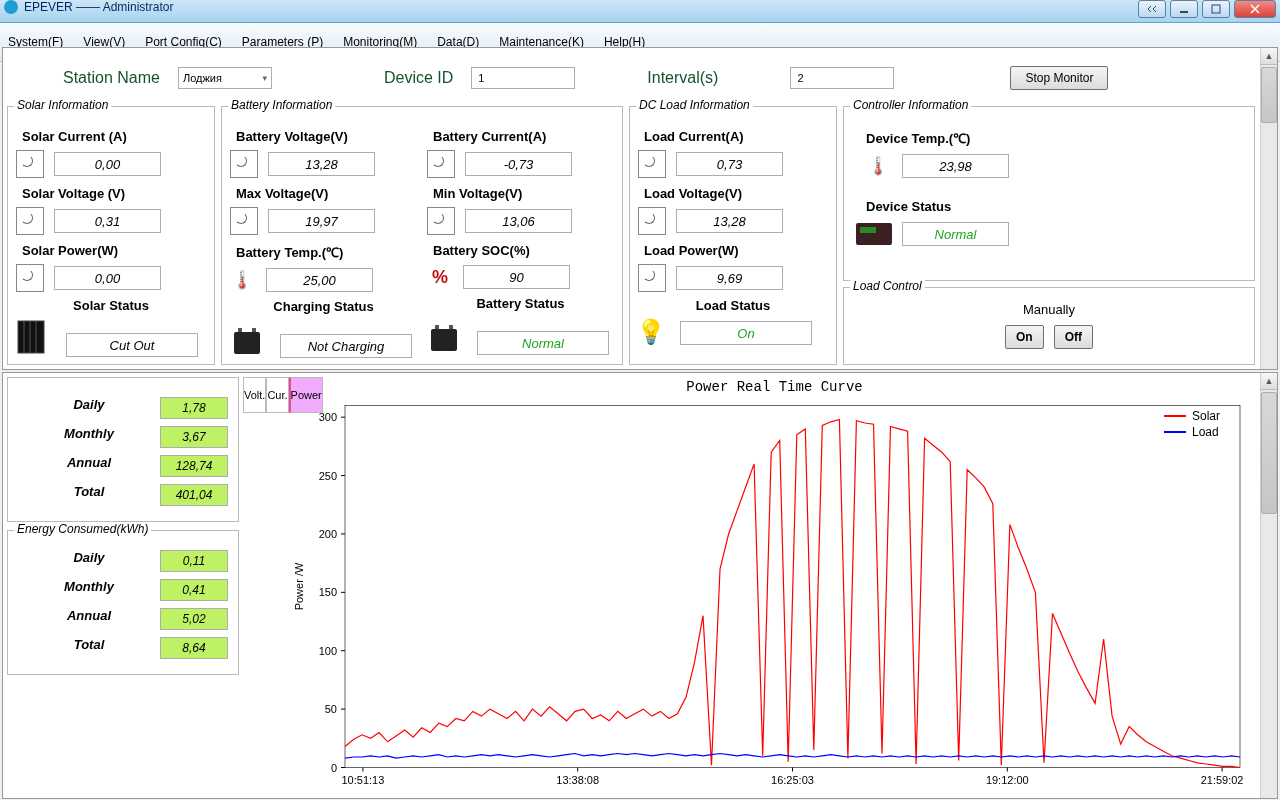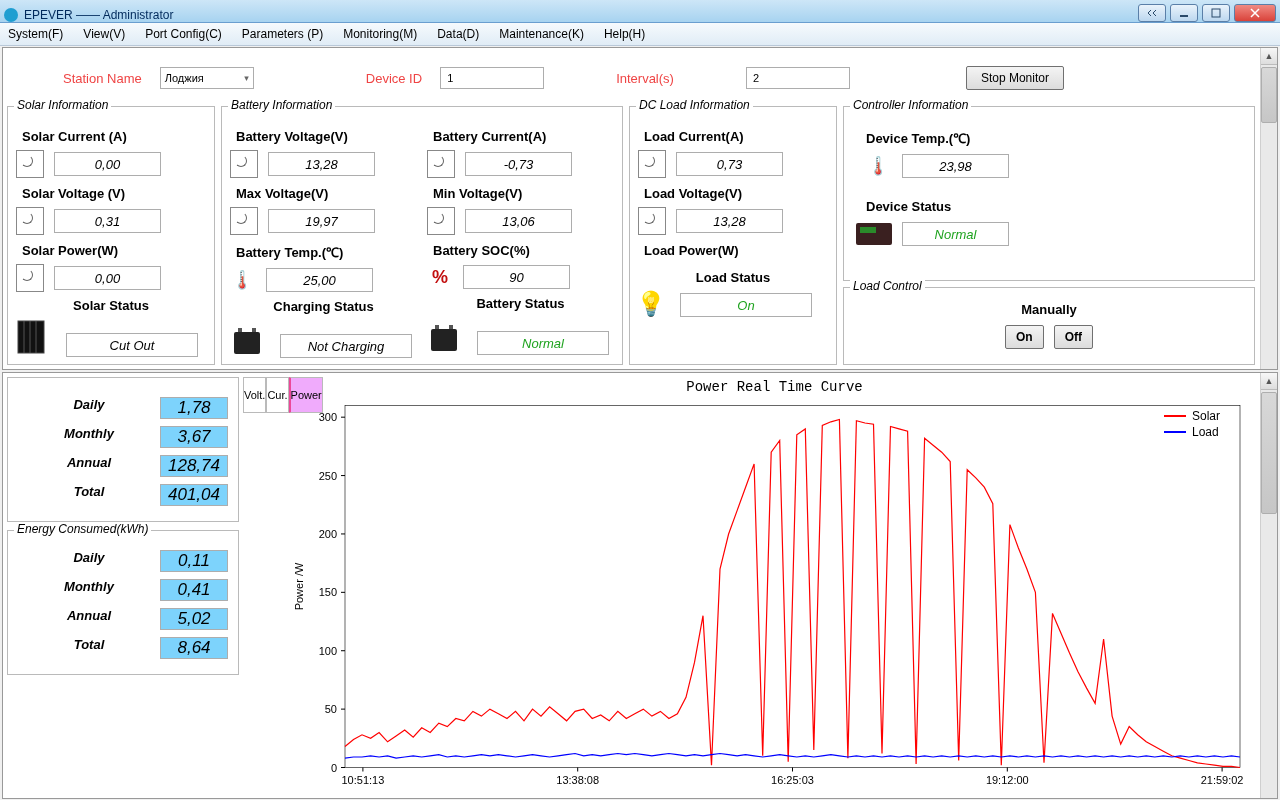--- a/index.html
+++ b/index.html
@@ -1,28 +1,28 @@
 <!DOCTYPE html>
 <html><head>
 <meta charset="utf-8">
 <style>
 html,body{margin:0;padding:0;font-family:"Segoe UI",Tahoma,sans-serif;font-size:12px;color:#000;background:#f0f0f0;overflow:hidden;width:1280px;height:800px}
-.titlebar{height:22px;background:linear-gradient(#cde6f7,#a7d3f0);display:flex;align-items:flex-end;padding:0 4px;border-bottom:1px solid #6a9ecf}
+.titlebar{height:22px;background:linear-gradient(#cde6f7,#a7d3f0);display:flex;align-items:flex-start;padding:0 4px;border-bottom:1px solid #6a9ecf}
 .titlebar-icon{width:14px;height:14px;border-radius:7px;background:#1f9ed1;margin-right:6px}
 .titlebar-text{flex:1;color:#002a5c;font-size:12px}
 .win-btns{display:flex;gap:4px}
 .win-btn{width:26px;height:16px;border:1px solid #5a7fa8;border-radius:3px;background:linear-gradient(#eaf3fb,#bcd7ef);display:flex;align-items:center;justify-content:center;font-size:10px;line-height:1}
 .win-btn svg{width:10px;height:10px}
 .win-close{background:linear-gradient(#f08a82,#d9423a);color:#fff;width:40px}
-.menubar{height:22px;background:linear-gradient(#f6fafd,#e0ecf6);border-bottom:1px solid #b9c8d8;display:flex;align-items:center;padding:0 8px;gap:20px}
+.menubar{height:22px;background:linear-gradient(#f6fafd,#e0ecf6);border-bottom:1px solid #b9c8d8;display:flex;align-items:center;padding:8px 8px;gap:20px}
 .menubar span{font-size:12px;cursor:default}
 .workarea{position:absolute;top:45px;left:0;right:0;bottom:0;display:flex;flex-direction:column}
 .upper{background:#fff;border:1px solid #999;margin:2px;position:relative}
 .toolbar{display:flex;align-items:center;gap:18px;padding:18px 40px 16px 60px}
-.toolbar .lbl{color:#ef4444;font-size:13px}
+.toolbar .lbl{color:#14532d;font-size:16px}
 .combo{width:84px;height:20px;border:1px solid #adadad;background:#fff;display:flex;align-items:center;padding:0 4px;font-size:11px}
 .combo::after{content:"▾";margin-left:auto;color:#666;font-size:9px}
 .txt{width:90px;height:20px;border:1px solid #adadad;background:#fff;display:flex;align-items:center;padding:0 6px;font-size:11px}
 .btn{height:22px;border:1px solid #707070;background:linear-gradient(#f4f4f4,#dcdcdc);border-radius:2px;padding:0 14px;display:flex;align-items:center;font-size:12px;cursor:pointer}
 .panels{display:flex;gap:6px;padding:0 4px 4px}
 .group{border:1px solid #bababa;flex:0 0 auto;position:relative}
 .group-title{position:absolute;top:-9px;left:6px;background:#fff;padding:0 3px;font-style:italic;font-size:12px}
 .group-body{padding:14px 8px 6px}
 .row{display:flex;gap:10px}
 .block{width:190px}
@@ -35,21 +35,21 @@
 .status-title{font-weight:bold;font-size:13px;text-align:center}
 .status-line{display:flex;align-items:flex-end;gap:16px;margin-top:6px}
 .status-icon{width:34px;height:38px}
 .statusbox{width:130px;height:22px;border:1px solid #adadad;background:#fff;display:flex;align-items:center;justify-content:center;font-style:italic;font-size:13px}
 .lower{flex:1;display:flex;border:1px solid #999;margin:0 2px 2px;background:#fff}
 .energy-col{width:240px;display:flex;flex-direction:column}
 .energy-group{border:1px solid #bababa;margin:4px;position:relative;padding:12px 10px 8px}
 .energy-group .group-title{top:-9px}
 .energy-row{display:flex;margin:7px 0}
 .energy-lbl{flex:1;text-align:center;font-weight:bold;font-style:italic;font-size:13px}
-.energy-val{width:66px;height:20px;border:1px solid #adadad;background:#7dd3fc;display:flex;align-items:center;justify-content:center;font-style:italic;font-size:17px}
+.energy-val{width:66px;height:20px;border:1px solid #adadad;background:#bef264;display:flex;align-items:center;justify-content:center;font-style:italic;font-size:12px}
 .chart-area{flex:1;display:flex}
 .chart-tabs{width:46px;display:flex;padding-top:4px}
 .chart-tab{height:34px;border:1px solid #bababa;background:#fff;display:flex;align-items:center;justify-content:center;font-size:11px;margin-bottom:2px;cursor:pointer}
 .chart-sel{background:#f0abfc;border-left:2px solid #ec4899}
 .chart-main{flex:1;position:relative}
 .chart-title{text-align:center;font-family:"Courier New",monospace;font-size:14px;margin:6px 0 0}
 svg.plot{width:100%;height:calc(100% - 24px)}
 .legend{position:absolute;top:36px;right:40px;font-size:12px}
 .legend-item{display:flex;align-items:center;gap:6px;margin-bottom:2px}
 .legend-swatch{width:22px;height:2px}
@@ -227,20 +227,24 @@
             <div class="block-line">
                 <div class="gauge"></div>
                 <div class="valbox">0,73</div>
               </div>
             <div class="block-title">Load Voltage(V)</div>
             <div class="block-line">
                 <div class="gauge"></div>
                 <div class="valbox">13,28</div>
               </div>
             <div class="block-title">Load Power(W)</div>
+            <div class="block-line">
+                <div class="gauge"></div>
+                <div class="valbox">9,69</div>
+              </div>
             <div style="height:6px"></div>
             <div class="status-title">Load Status</div>
             <div class="status-line">
               <div class="status-icon icon-sp" style="font-size:24px">💡</div>
               <div class="statusbox" style="color:#1fa31f">On</div>
             </div>
           </div>
         </div>
       </div>
 
@@ -259,21 +263,21 @@
                   <rect x="0" y="0" width="36" height="22" rx="2" fill="#3a2020"></rect>
                   <rect x="4" y="4" width="16" height="6" fill="#2a8a2a"></rect>
                 </svg>
               <div class="valbox green">Normal</div>
             </div>
           </div>
         </div>
         <div class="group" style="height:76px">
           <div class="group-title">Load Control</div>
           <div class="group-body" style="text-align:center">
-            <div style="font-weight:bold;font-size:13px;margin-bottom:8px">Manually</div>
+            <div style="font-weight:normal;font-size:13px;margin-bottom:8px">Manually</div>
             <div style="display:flex;justify-content:center;gap:10px">
               <div class="btn" style="padding:0 10px;font-weight:bold">On</div>
               <div class="btn" style="padding:0 10px;font-weight:bold">Off</div>
             </div>
           </div>
         </div>
       </div>
     </div>
   </div>
 

